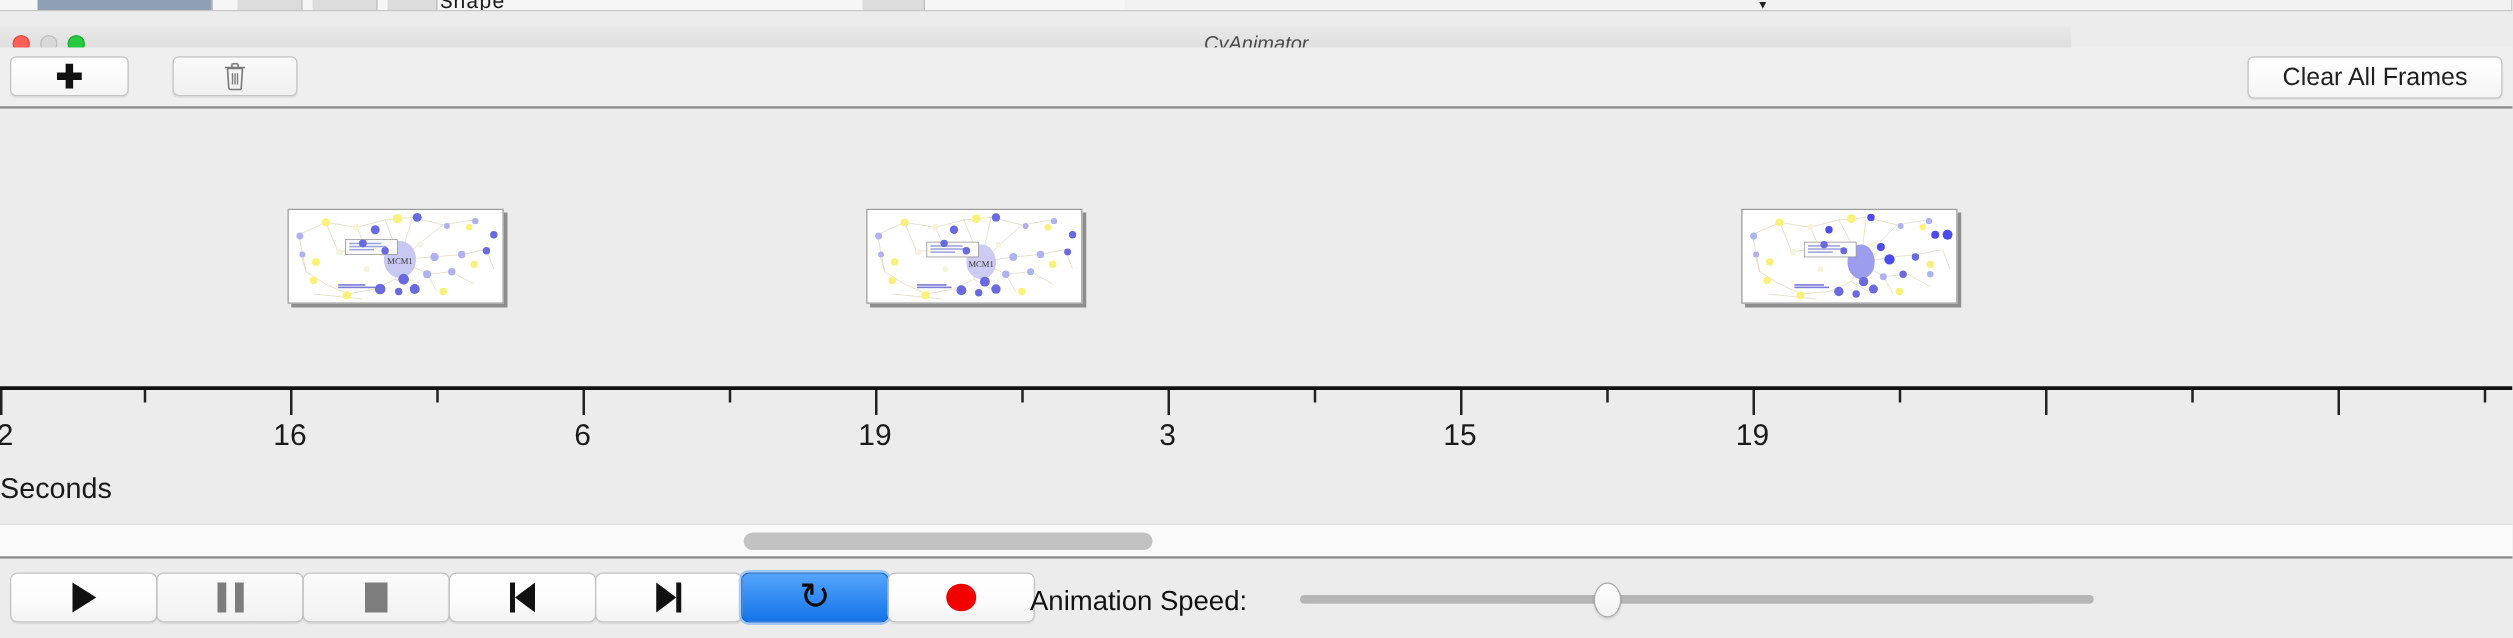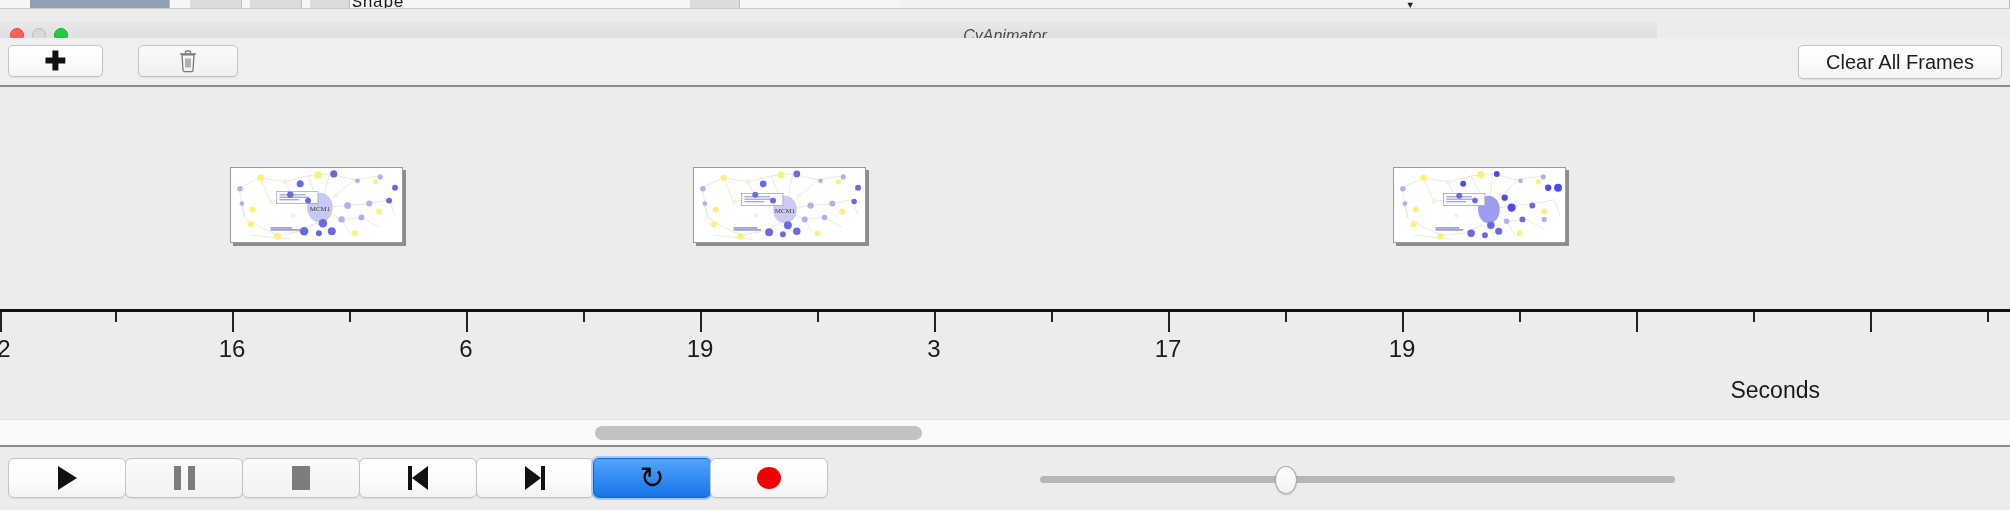--- a/index.html
+++ b/index.html
@@ -104,21 +104,21 @@
   .tick.major { height: 20px; }
   .tick.minor { height: 10px; }
   .tick-label {
     position: absolute; top: 248px;
     font-size: 24px; color: #1a1a1a;
     transform: translateX(-50%);
     white-space: nowrap;
   }
   .axis-title {
     position: absolute; top: 290px; left: 0; width: 1820px;
-    text-align: right;
+    text-align: left;
     font-size: 23px; color: #1a1a1a;
   }
 
   
   .hscroll {
     position: absolute; left: 0; top: 419px; width: 2010px; height: 26px;
     background: #fafafa;
     border-top: 1px solid #e2e2e2;
   }
   .hscroll-thumb {
@@ -439,21 +439,21 @@
   <div class="tick major" style="left:1636px"></div>
   <div class="tick minor" style="left:1753px"></div>
   <div class="tick major" style="left:1870px"></div>
   <div class="tick minor" style="left:1987px"></div>
 
   <div class="tick-label" style="left:4px">2</div>
   <div class="tick-label" style="left:232px">16</div>
   <div class="tick-label" style="left:466px">6</div>
   <div class="tick-label" style="left:700px">19</div>
   <div class="tick-label" style="left:934px">3</div>
-  <div class="tick-label" style="left:1168px">17</div>
+  <div class="tick-label" style="left:1168px">15</div>
   <div class="tick-label" style="left:1402px">19</div>
 
   <div class="axis-title">Seconds</div>
 </div>
 
 <div class="hscroll">
   <div class="hscroll-thumb"></div>
 </div>
 <div class="ctrl-sep"></div>
 
@@ -489,18 +489,19 @@
   </div>
 
   <div class="tbtn active" style="left:593px">
     <span class="icn-loop">↻</span>
   </div>
 
   <div class="tbtn" style="left:710px">
     <span class="icn-rec"></span>
   </div>
 
+  <div class="speed-label">Animation Speed:</div>
 
   <div class="slider">
     <div class="slider-track"></div>
     <div class="slider-thumb"></div>
   </div>
 </div>
 
 </body></html>

